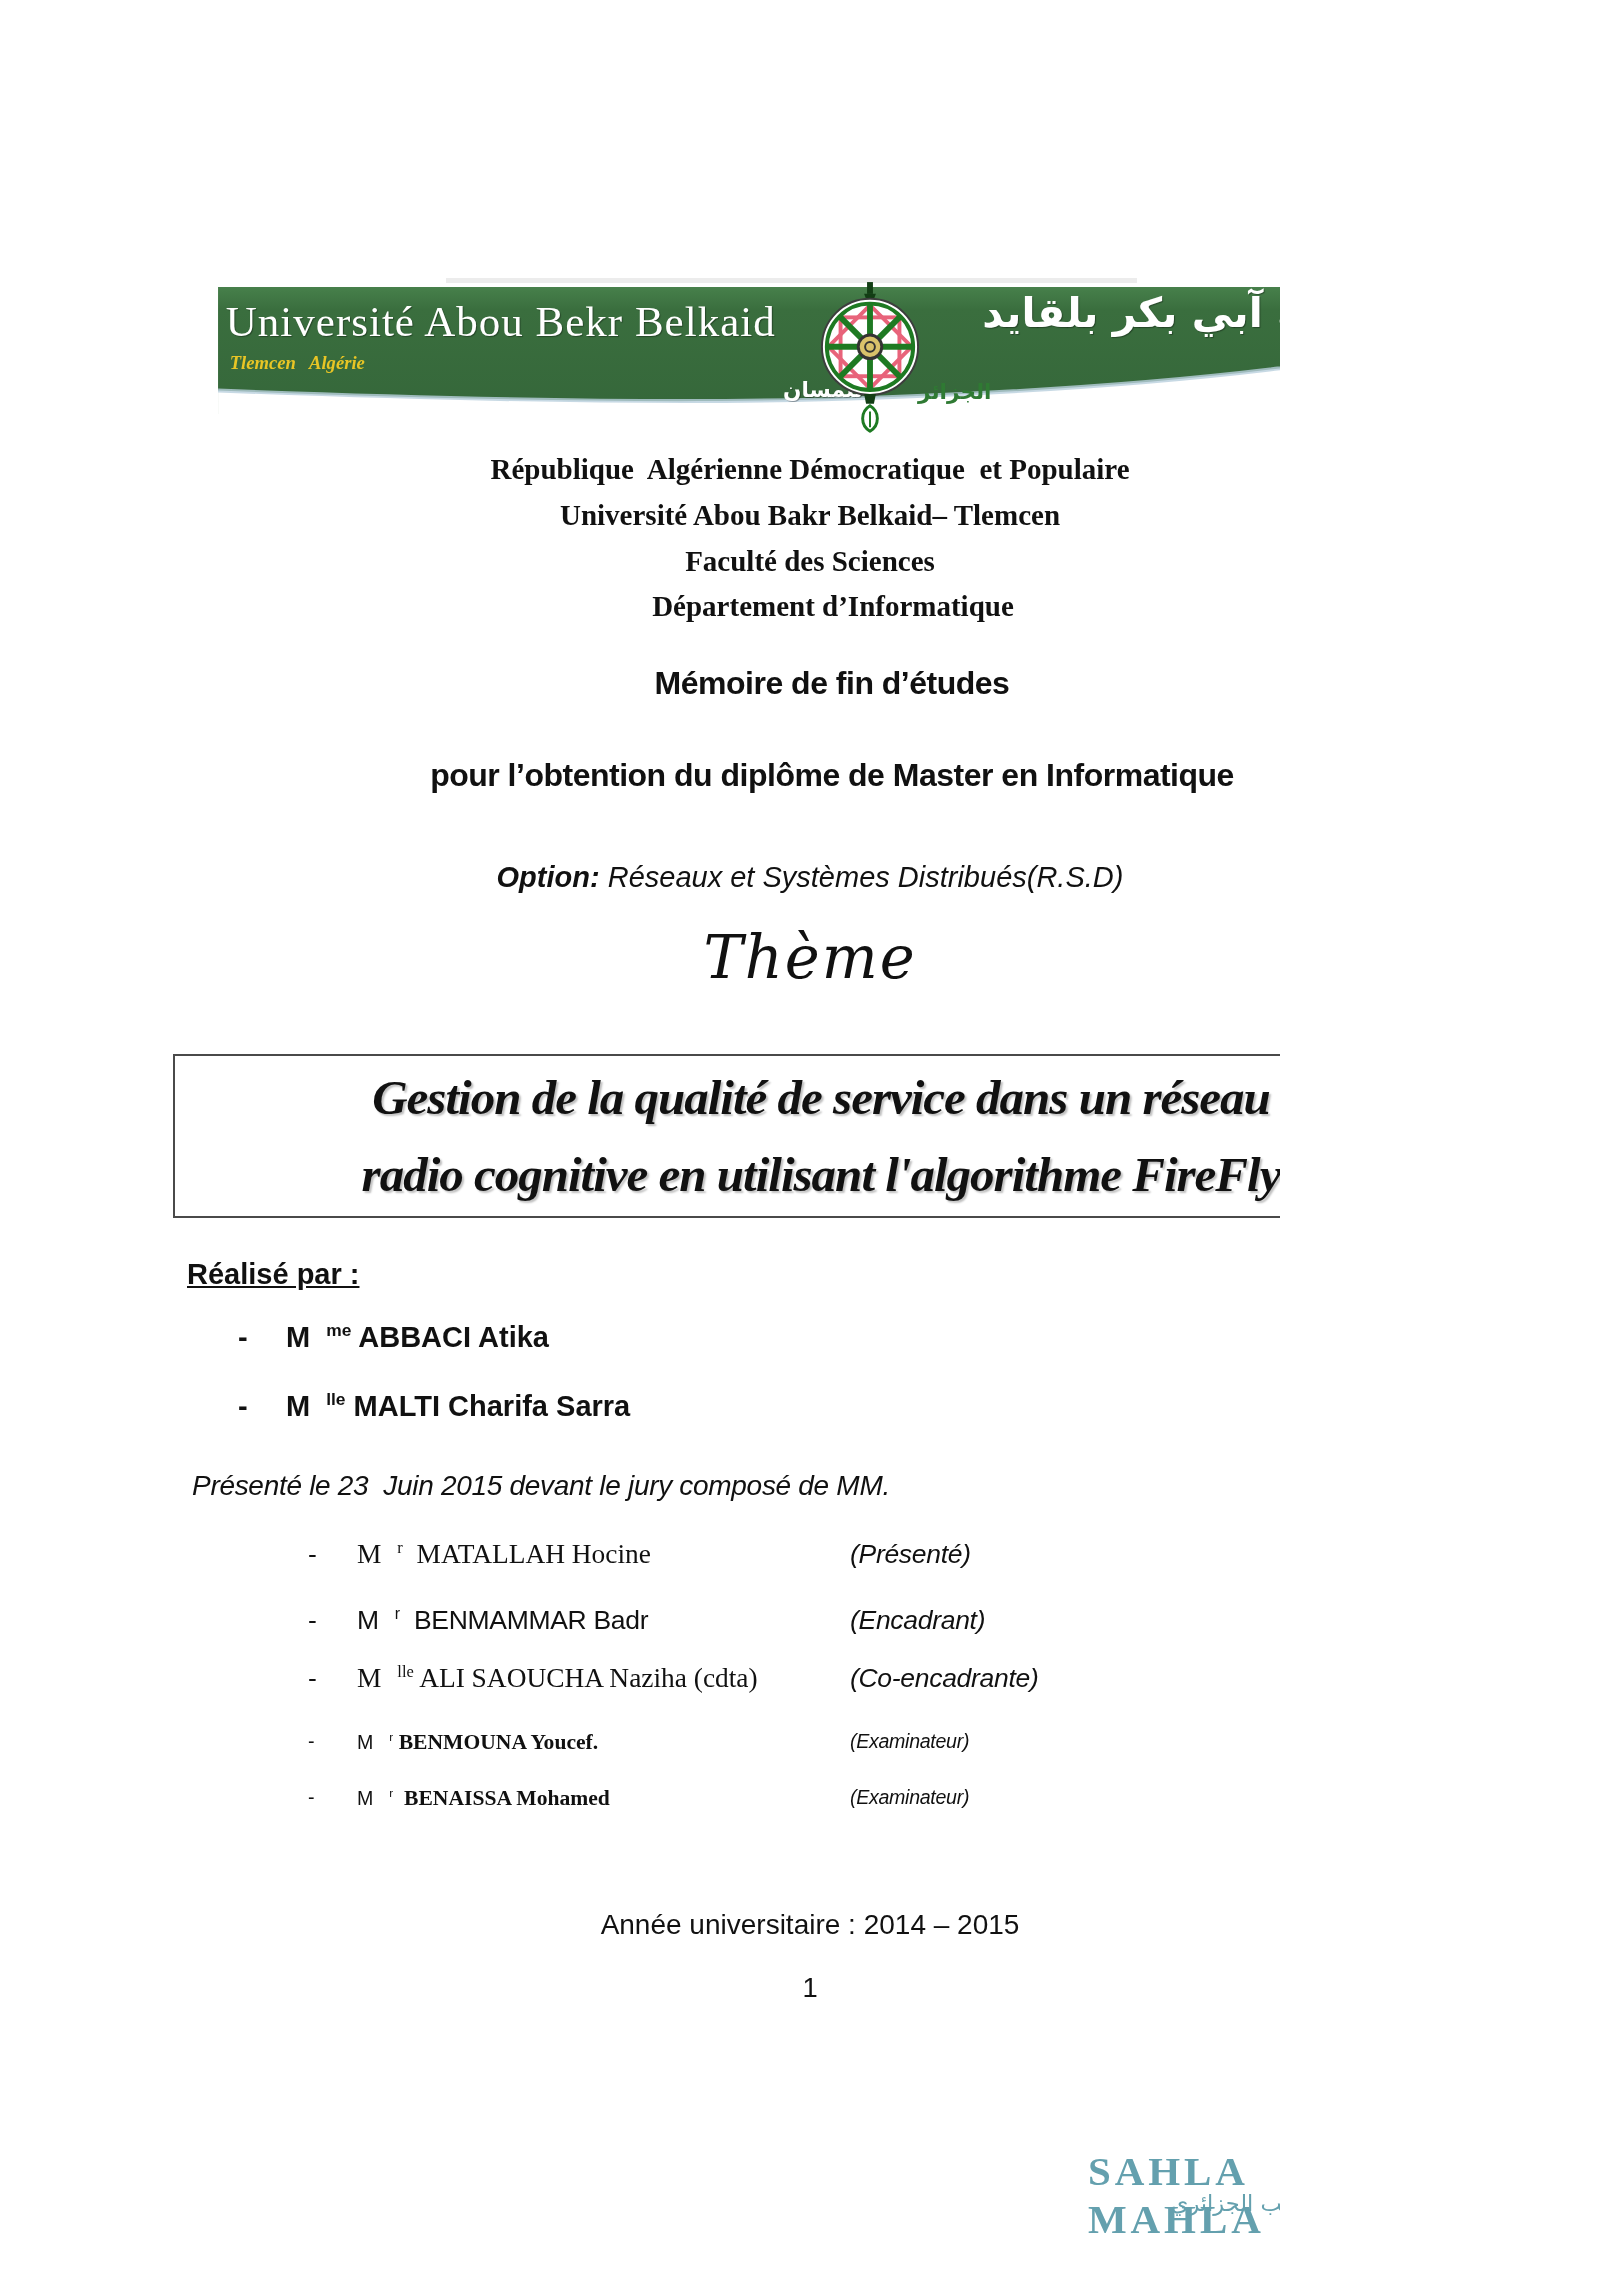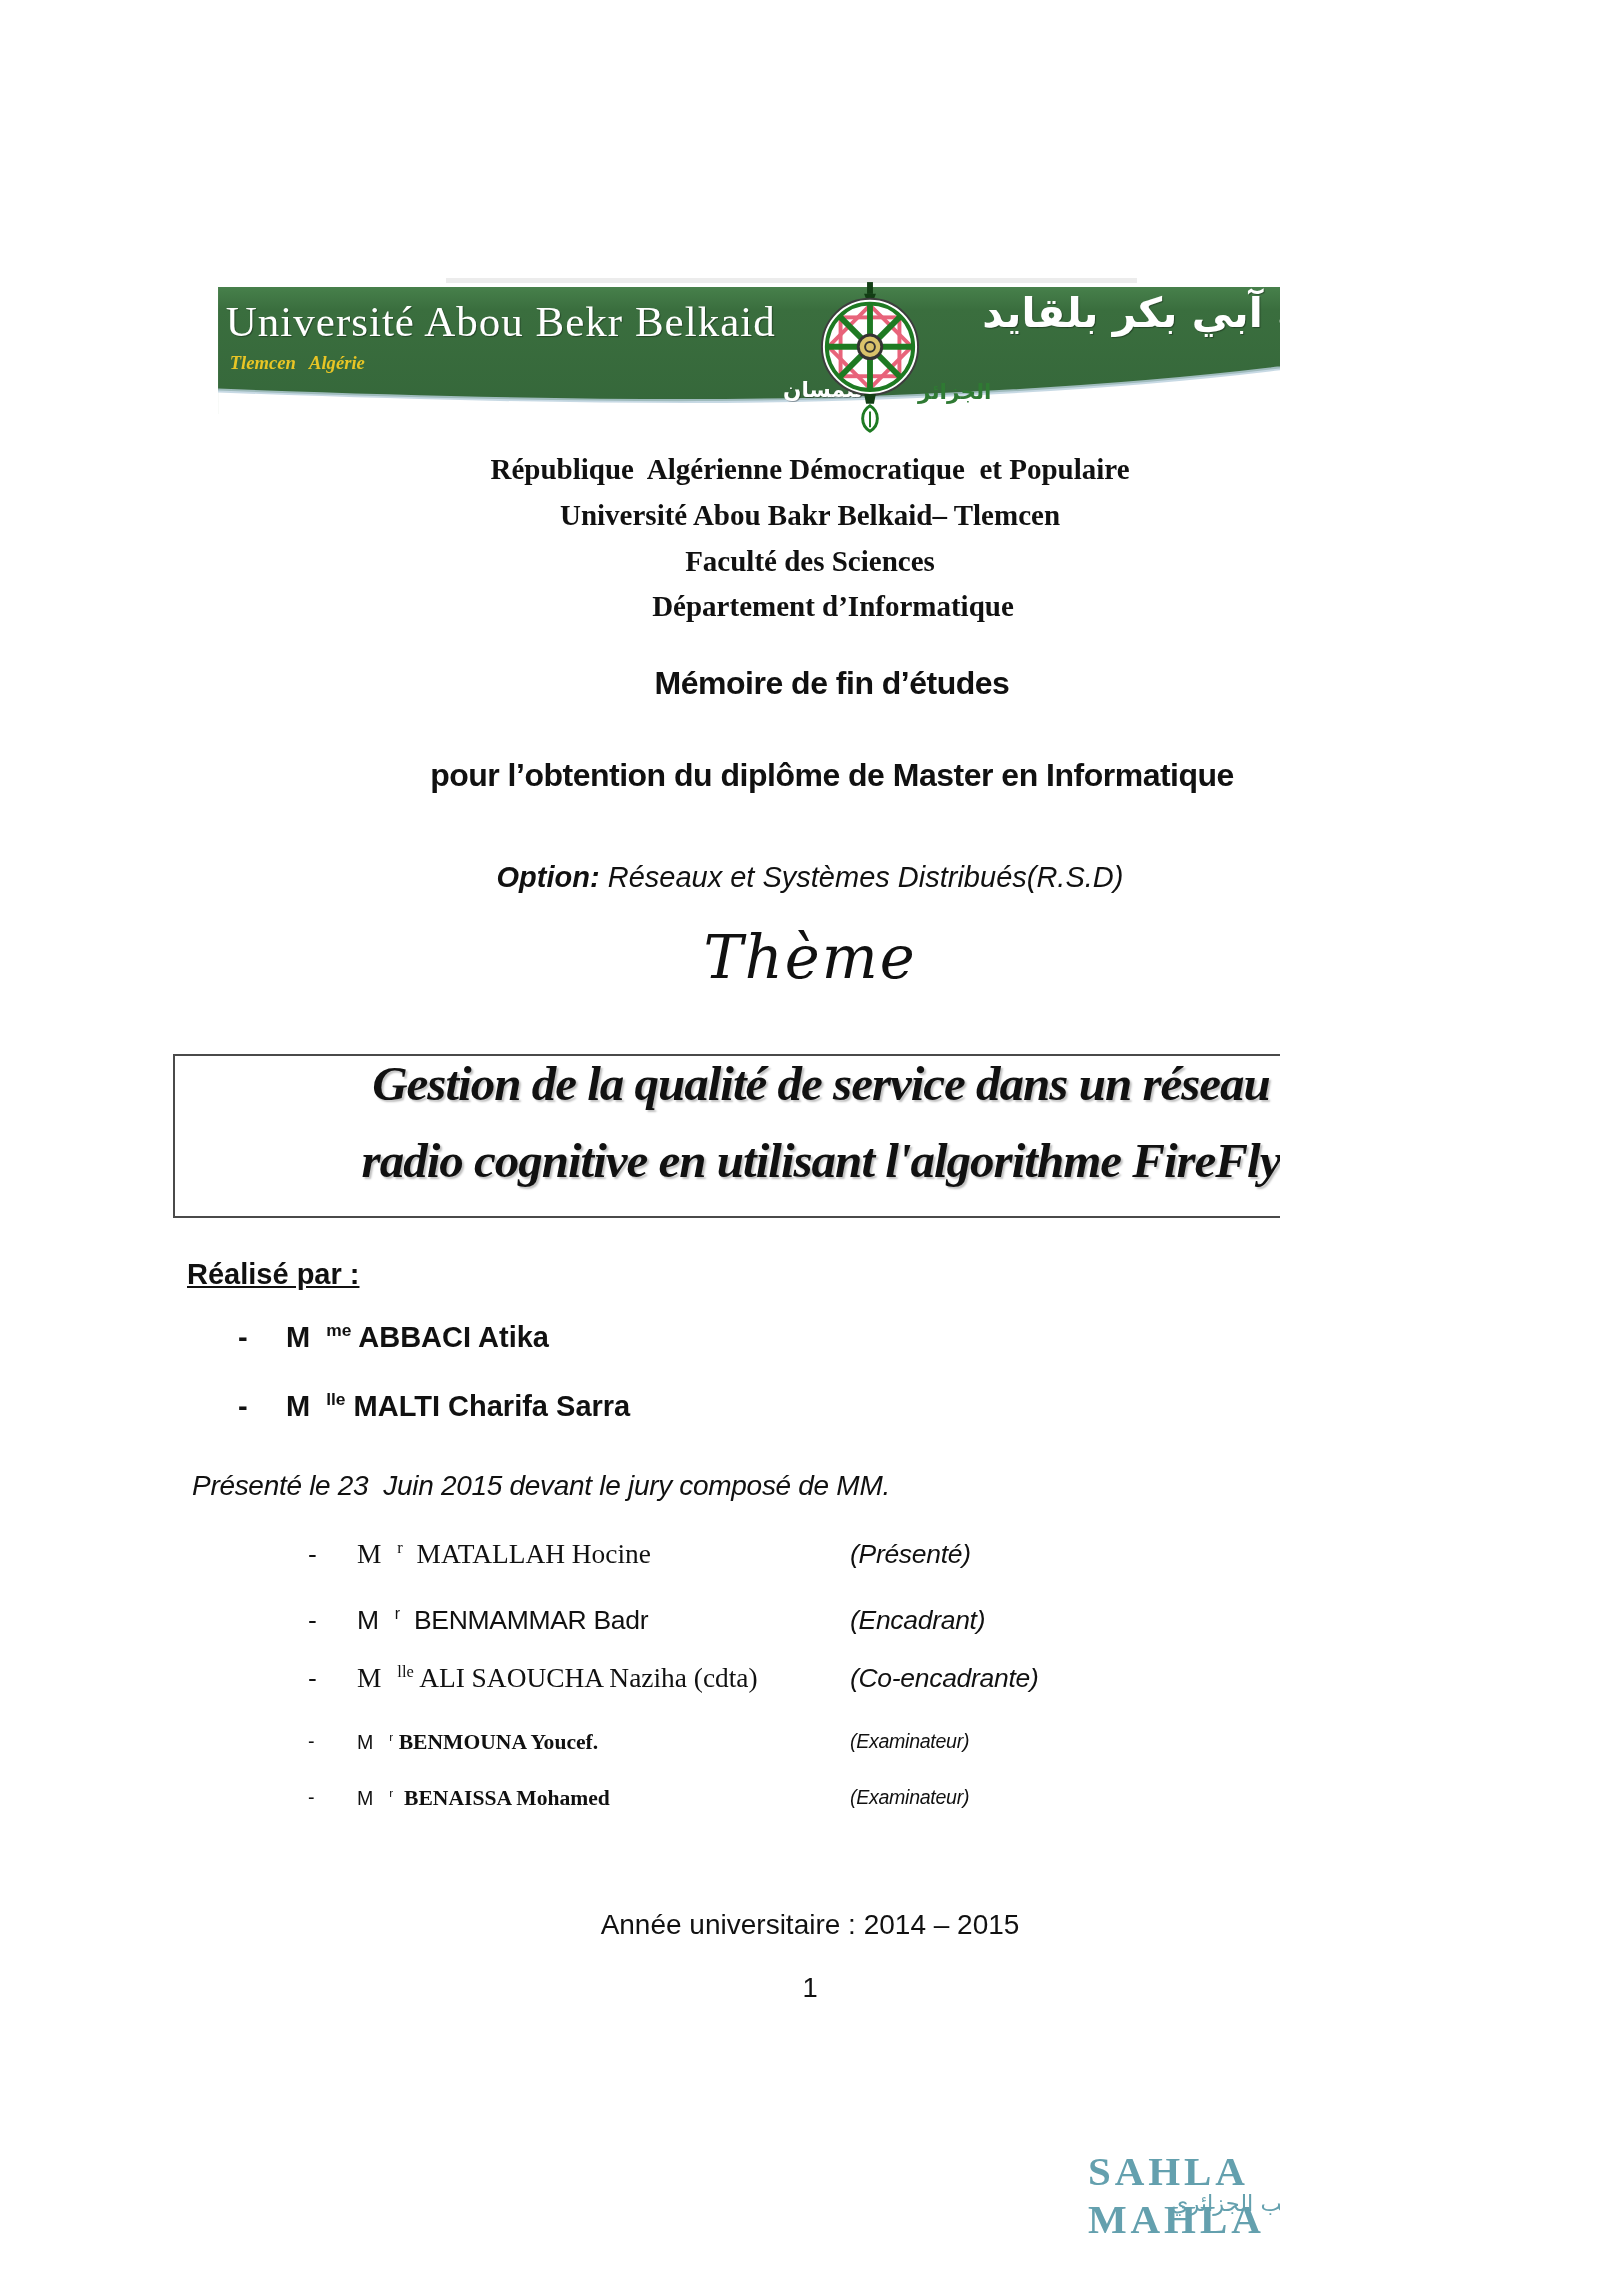--- a/index.html
+++ b/index.html
@@ -50,21 +50,21 @@
   .opt .val { font-style:italic; margin-left:0; }
 
   .theme-word {
     top:923px; font-family:"DejaVu Serif", serif; font-style:italic;
     font-size:59px; letter-spacing:2px;
   }
 
   .title-box {
     left:173px; top:1054px; width:1292px; height:160px;
     border:2px solid #4a4a4a; background:#fff;
-    display:flex; flex-direction:column; justify-content:flex-start; gap:21.6px;
+    display:flex; flex-direction:column; justify-content:center; gap:21.6px;
   }
   .title-line {
     text-align:center; font-family:"Liberation Serif", serif;
     font-weight:bold; font-style:italic; font-size:49px; line-height:55px;
     text-shadow:2px 2px 2px rgba(0,0,0,.25); letter-spacing:-1px;
   }
 
   .realise { left:187px; top:1258px; font-weight:bold; font-size:29px; text-decoration:underline; }
   .author-dash { left:238px; font-weight:bold; font-size:29px; }
   .author { left:286px; font-weight:bold; font-size:29px; }

